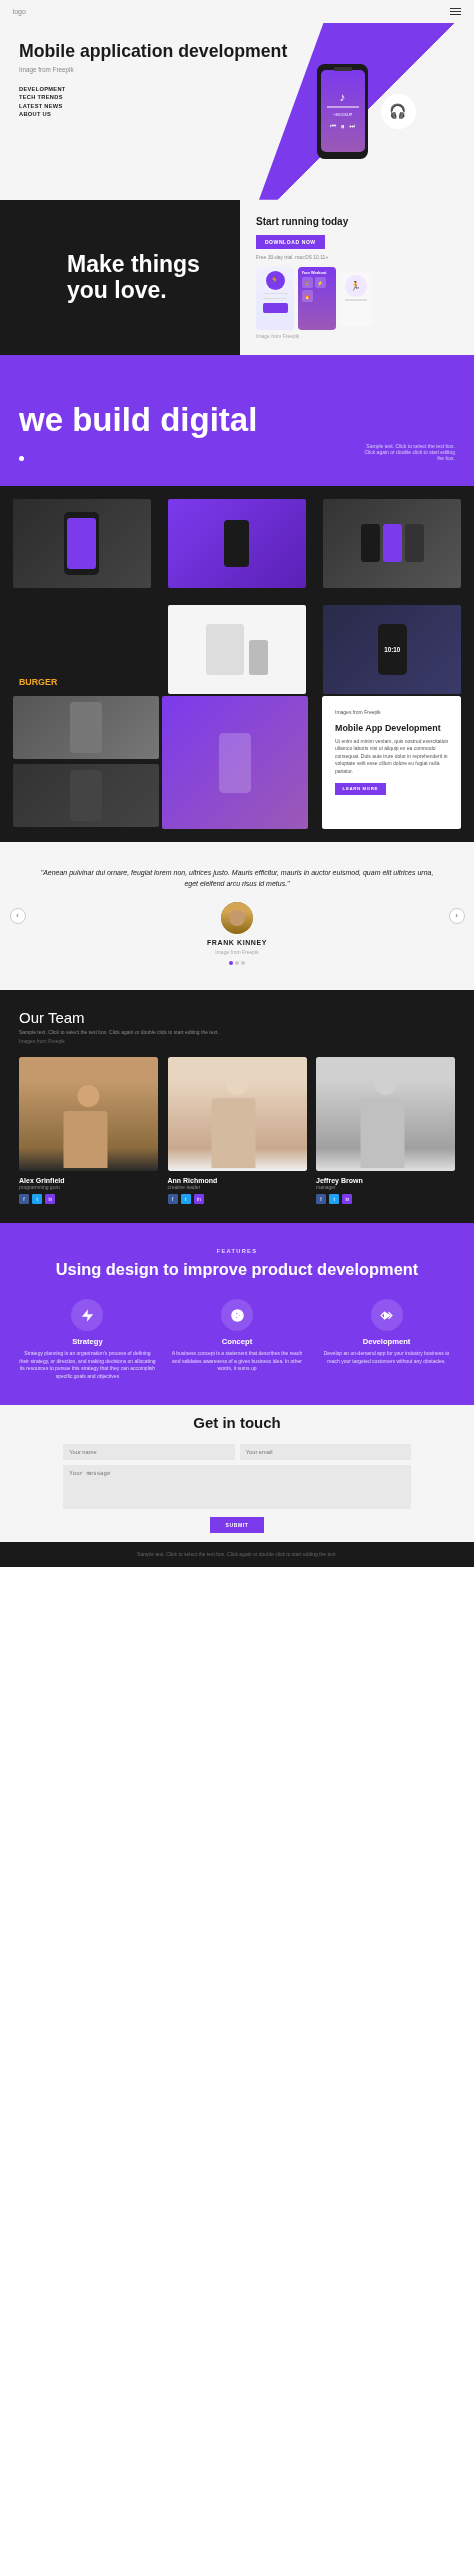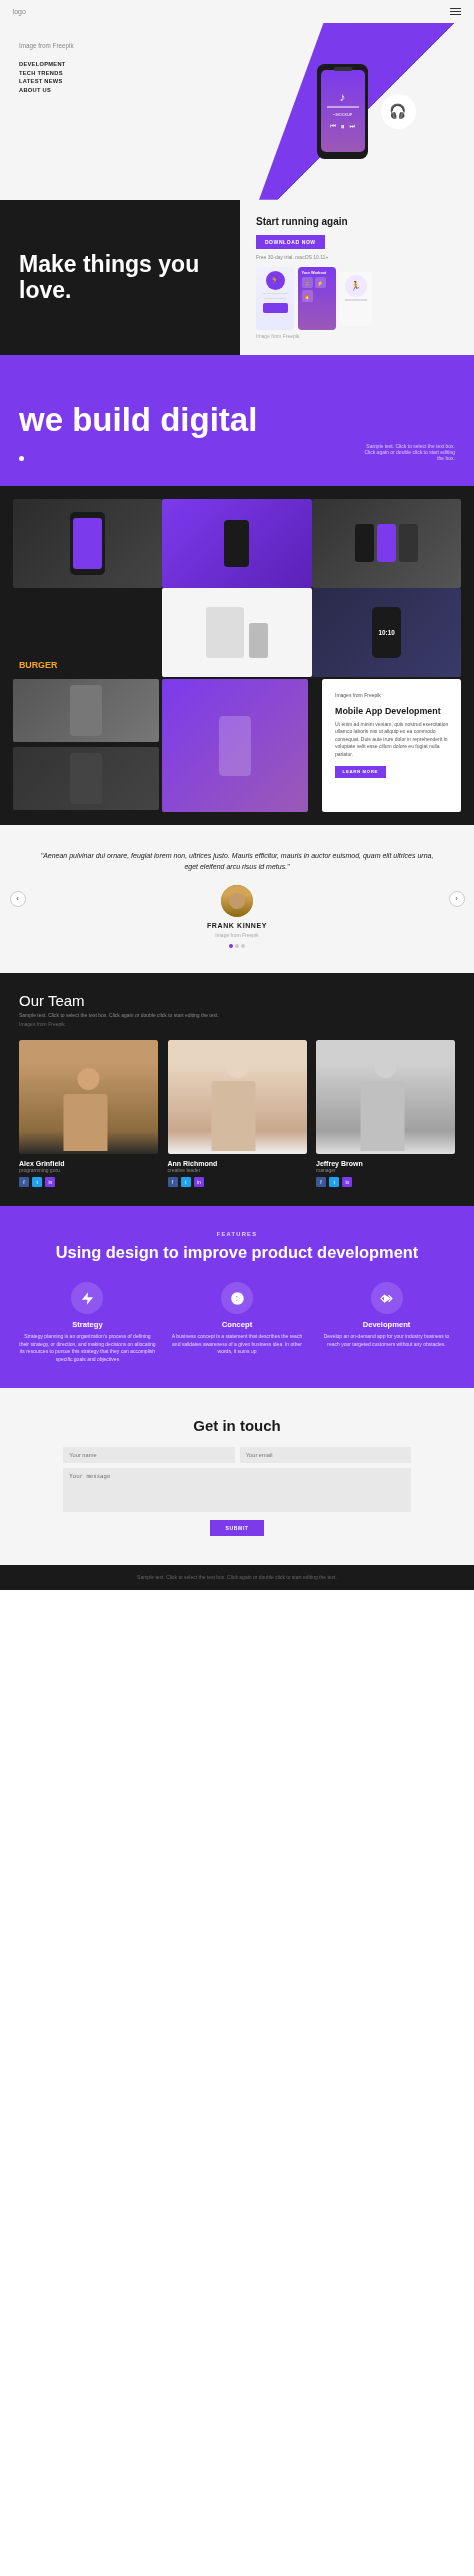--- a/index.html
+++ b/index.html
@@ -73,21 +73,21 @@
       display: flex;
       min-height: 126px;
     }
     .section-make-left {
       background: #1a1a1a;
       flex: 1;
       padding: 19px;
       display: flex;
       align-items: center;
     }
-    .section-make-title { font-size: 23px; font-weight: 900; color: white; line-height: 1.1; }
+    .section-make-title { font-size: 23px; font-weight: 900; color: white; line-height: 1.1; margin-left: 48px; }
     .section-make-right {
       background: #f5f5f5;
       flex: 1;
       padding: 16px;
     }
     .start-running-title { font-size: 10px; font-weight: 800; color: #1a1a1a; margin-bottom: 3.2px; }
     .download-btn {
       background: #7c3aed;
       color: white;
       border: none;
@@ -135,21 +135,21 @@
 
     
     .section-portfolio {
       background: #1a1a1a;
       padding: 12.6px;
     }
     .portfolio-grid {
       display: grid;
       grid-template-columns: repeat(3, 1fr);
       grid-template-rows: repeat(2, 89px);
-      gap: 0;
+      gap: 17px;
       margin-bottom: 2.5px;
     }
     .portfolio-item {
       background: #333;
       border-radius: 1.9px;
       overflow: hidden;
       position: relative;
     }
     
     .pi-1 { background: linear-gradient(135deg, #2c2c2c 0%, #444 100%); display: flex; align-items: center; justify-content: center; }
@@ -317,21 +317,21 @@
       align-items: center;
       justify-content: center;
       font-size: 12.6px;
     }
     .feature-name { font-size: 7.6px; font-weight: 700; color: white; margin-bottom: 3.8px; }
     .feature-desc { font-size: 5px; color: rgba(255,255,255,0.8); line-height: 1.5; }
 
     
     .section-contact {
       background: #f5f5f5;
-      padding: 29px 63px;
+      padding: 9px 63px;
       text-align: center;
     }
     .section-contact h2 { font-size: 15px; font-weight: 900; color: #1a1a1a; margin-bottom: 12.6px; }
     .contact-form { display: flex; flex-direction: column; gap: 5px; }
     .form-row { display: flex; gap: 5px; }
     .form-input {
       flex: 1;
       padding: 5px 6.3px;
       background: #e8e8e8;
       border: none;
@@ -390,20 +390,21 @@
   <span class="logo-text">logo</span>
   <div class="hamburger">
     <span></span>
     <span></span>
     <span></span>
   </div>
 </header>
 
 <section class="hero">
   <div class="hero-content">
+    <h1 class="hero-title">Mobile application development</h1>
     <p class="hero-subtitle">Image from Freepik</p>
     <nav class="hero-nav">
       <a href="#">DEVELOPMENT</a>
       <a href="#">TECH TRENDS</a>
       <a href="#">LATEST NEWS</a>
       <a href="#">ABOUT US</a>
     </nav>
   </div>
   <div class="hero-image-area">
     <div style="display:flex; align-items:center; justify-content:center; height:100%;">
@@ -425,21 +426,21 @@
       </div>
     </div>
   </div>
 </section>
 
 <section class="section-make">
   <div class="section-make-left">
     <h2 class="section-make-title">Make things you love.</h2>
   </div>
   <div class="section-make-right">
-    <h3 class="start-running-title">Start running again</h3>
+    <h3 class="start-running-title">Start running today</h3>
     <button class="download-btn">DOWNLOAD NOW</button>
     <p class="trial-text">Free 30-day trial. macOS 10.11+</p>
     <div class="app-screens">
       <div class="app-screen app-screen-1">
         <div style="padding:3.8px;display:flex;flex-direction:column;align-items:center;">
           <div style="width:19px;height:19px;background:#7c3aed;border-radius:50%;display:flex;align-items:center;justify-content:center;color:white;font-size:7.6px;">🏃</div>
           <div style="width:25px;height:1.3px;background:#ddd;margin:2.5px 0;"></div>
           <div style="width:22px;height:1.3px;background:#ddd;margin:1.3px 0;"></div>
           <div style="width:25px;height:9.5px;background:#7c3aed;border-radius:1.9px;margin-top:3.2px;"></div>
         </div>

